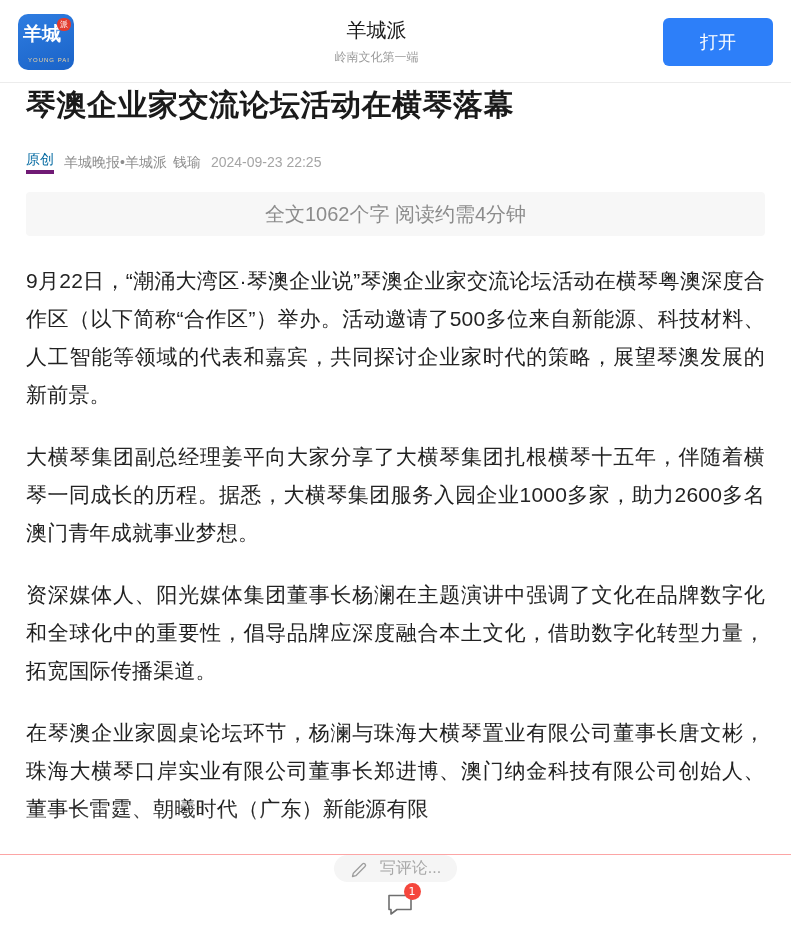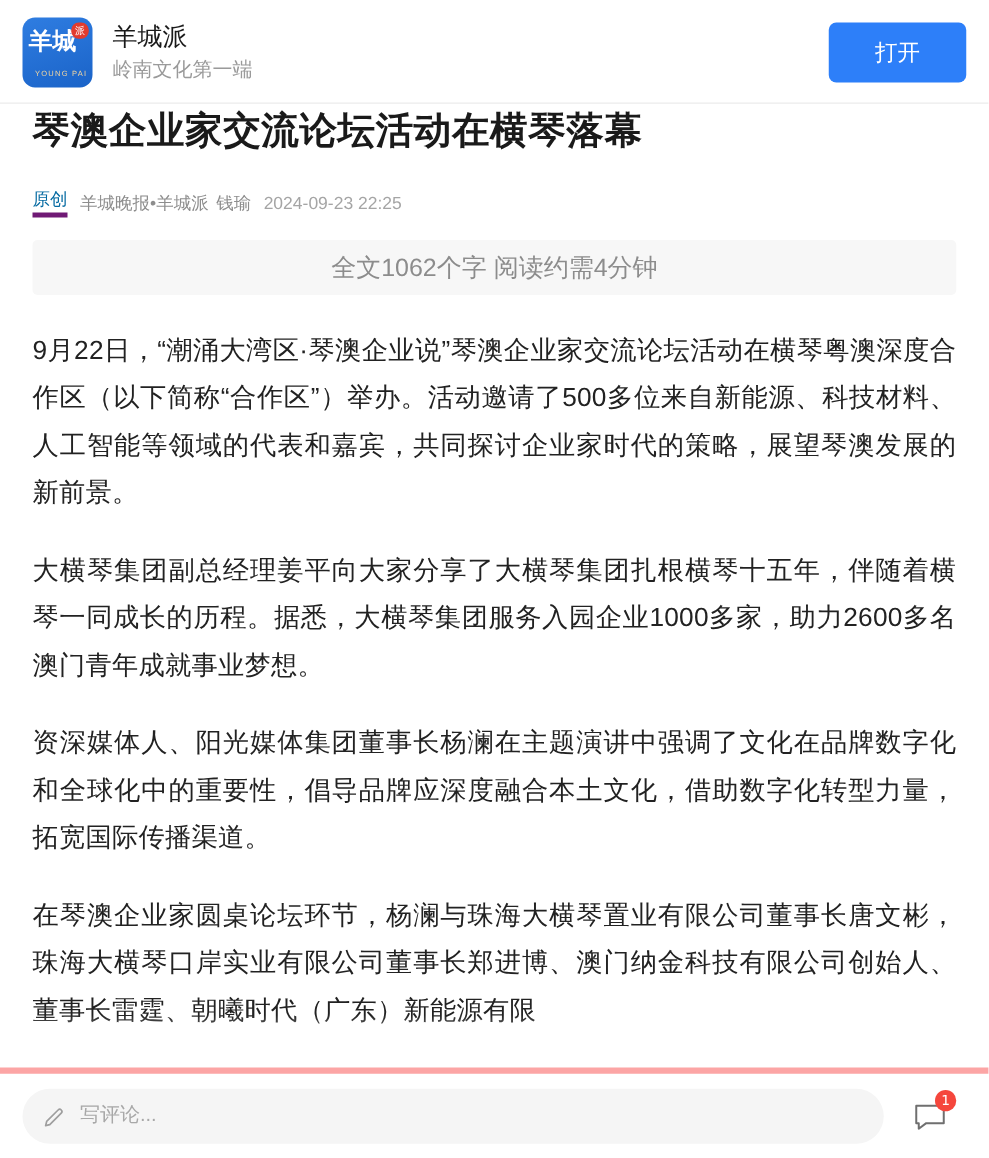--- a/index.html
+++ b/index.html
@@ -63,29 +63,30 @@
     color: #fff;
     font-size: 8px;
     padding: 1px 3px;
     border-radius: 6px;
     font-family: "DejaVu Sans", sans-serif;
   }
   .app-meta {
     margin-left: 16px;
     flex: 1 1 auto;
     min-width: 0;
+    text-align: center;
   }
   .app-title {
     font-size: 20px;
     color: #1a1a1a;
     font-weight: 500;
     line-height: 28px;
   }
   .app-subtitle {
-    font-size: 16px;
+    font-size: 12px;
     color: #9a9a9a;
     line-height: 22px;
     margin-top: 2px;
   }
   .open-button {
     flex: 0 0 auto;
     background: #2d7ff9;
     color: #ffffff;
     font-size: 18px;
     border: none;
@@ -168,24 +169,25 @@
   }
 
   
   .commentbar {
     position: absolute;
     left: 0;
     bottom: 0;
     width: 791px;
     height: 72px;
     background: #ffffff;
-    border-top: 5px solid #fca5a5;
+    border-top: 1px solid #fca5a5;
     display: flex;
     align-items: center;
     padding: 0 18px;
+    flex-direction: column;
   }
   .comment-input {
     flex: 1 1 auto;
     height: 44px;
     background: #f5f5f5;
     border-radius: 22px;
     display: flex;
     align-items: center;
     padding: 0 16px;
     border: none;

